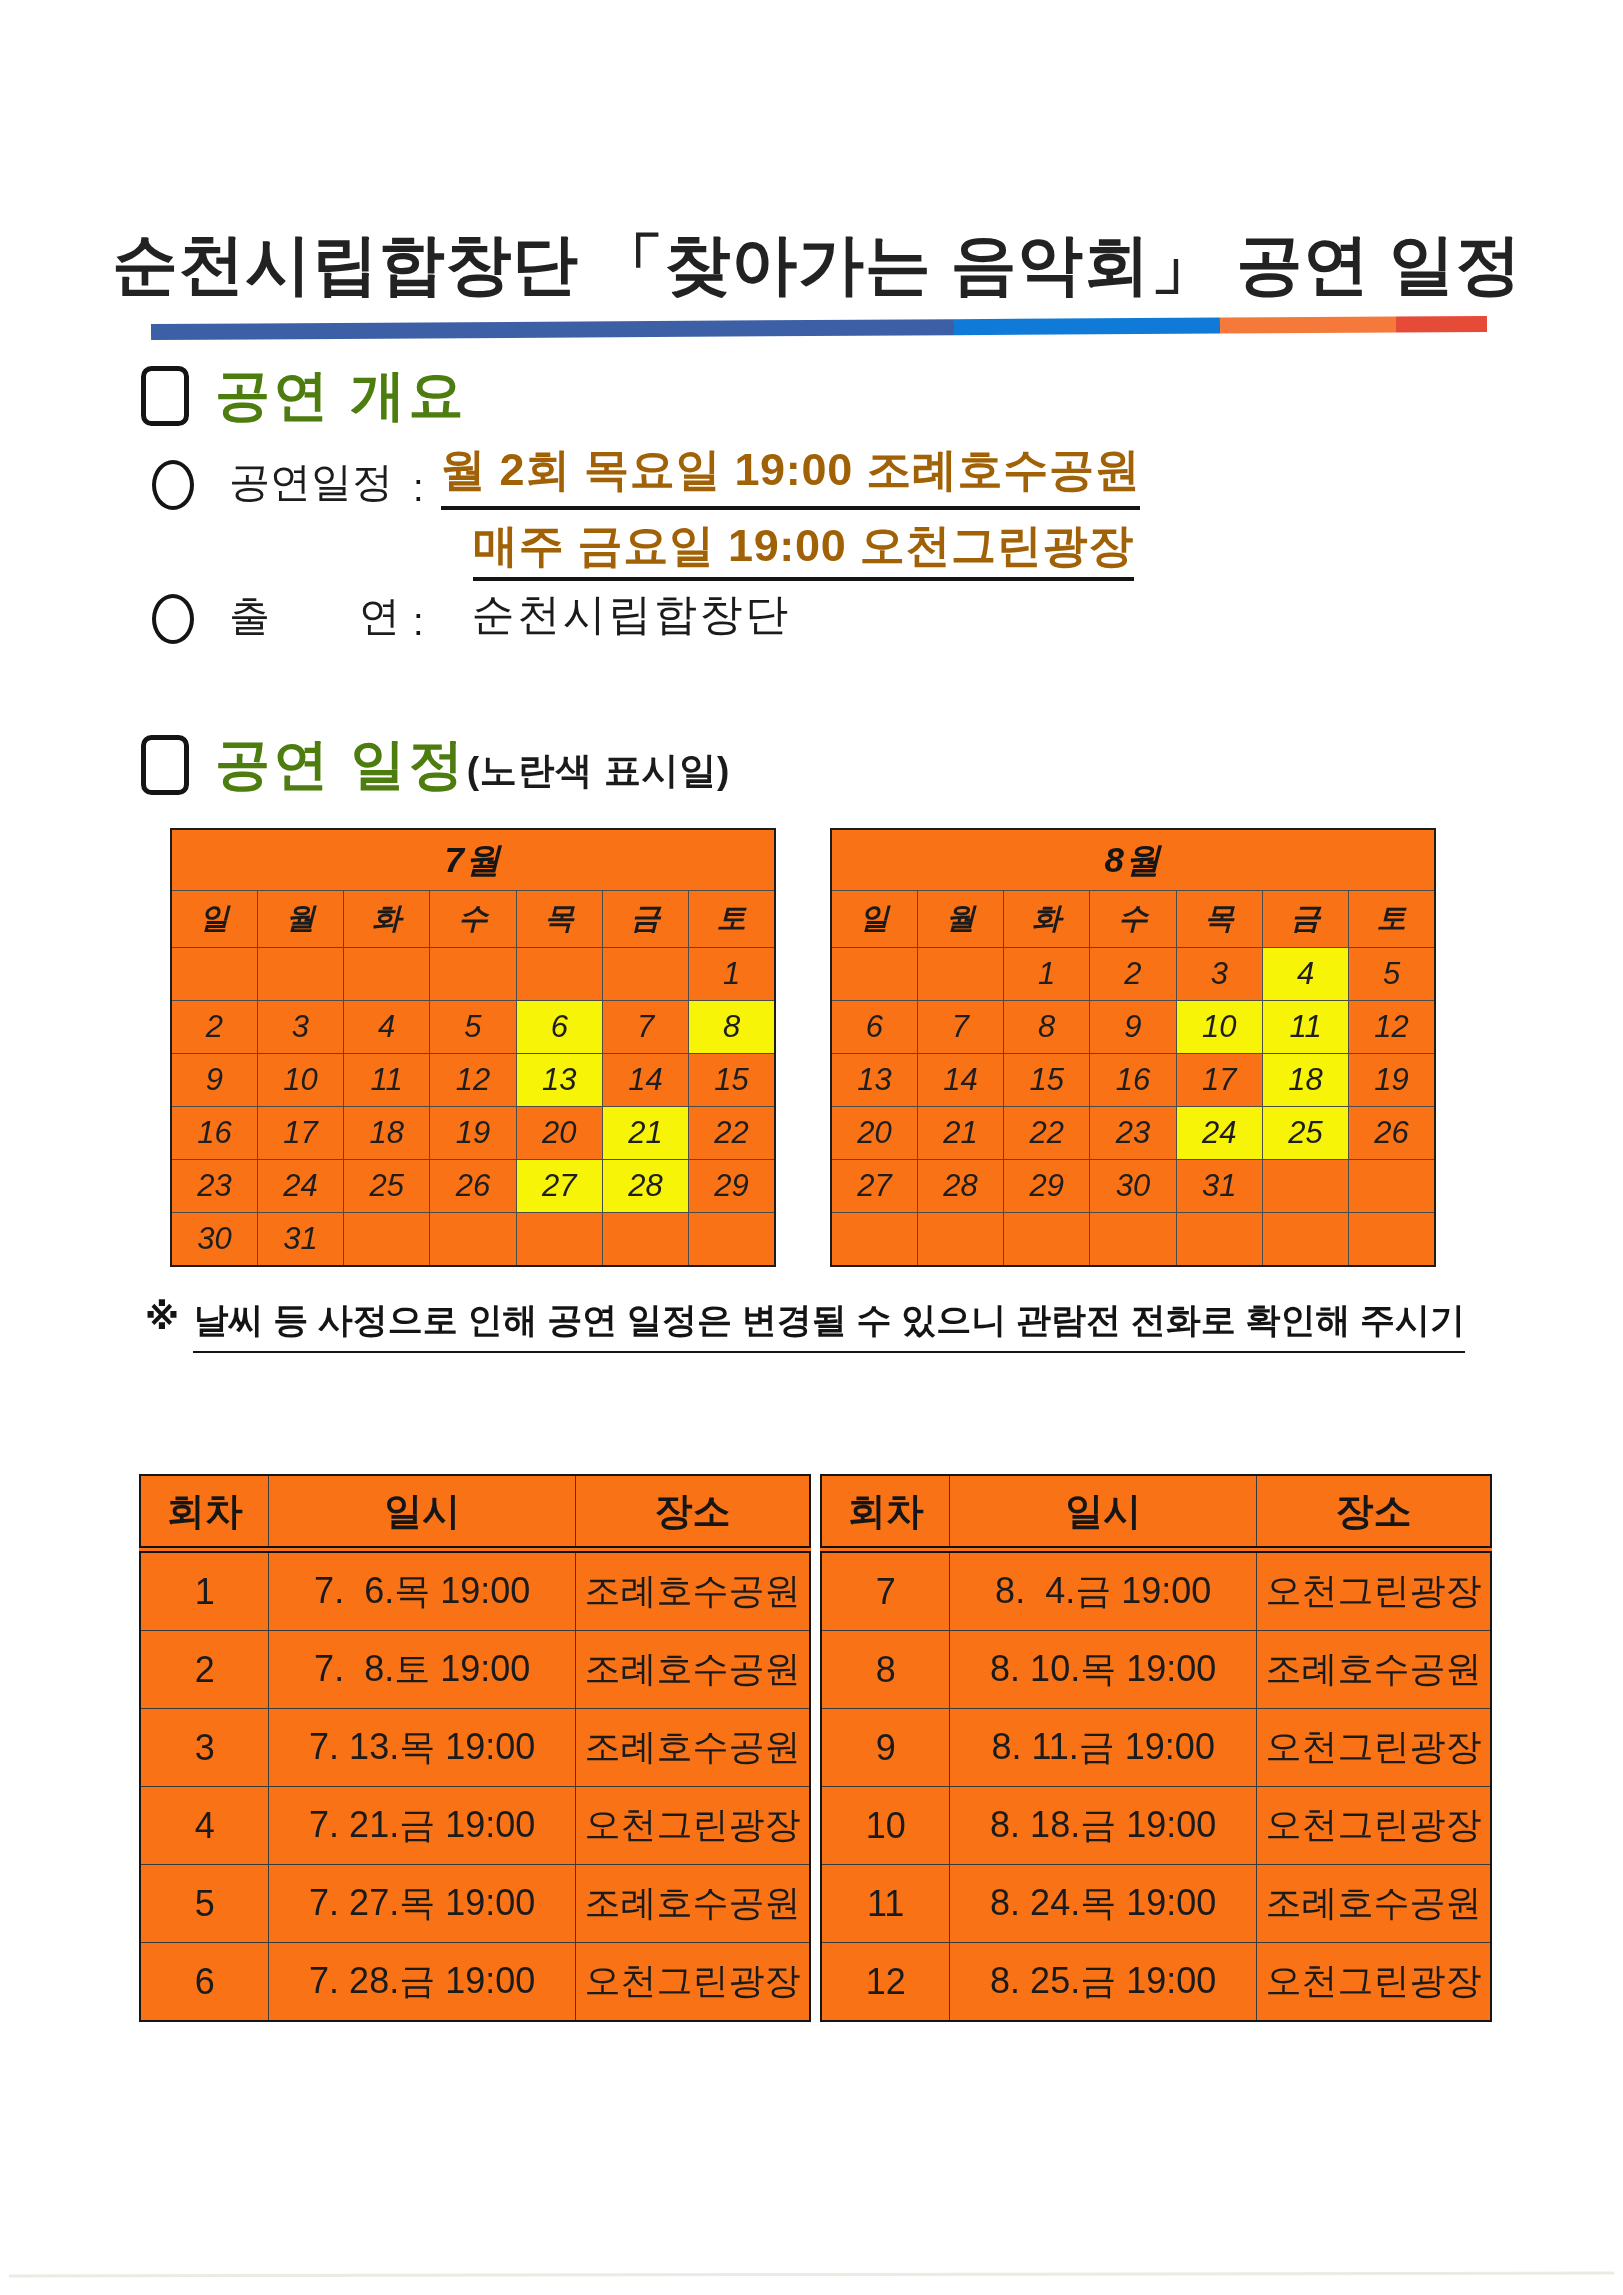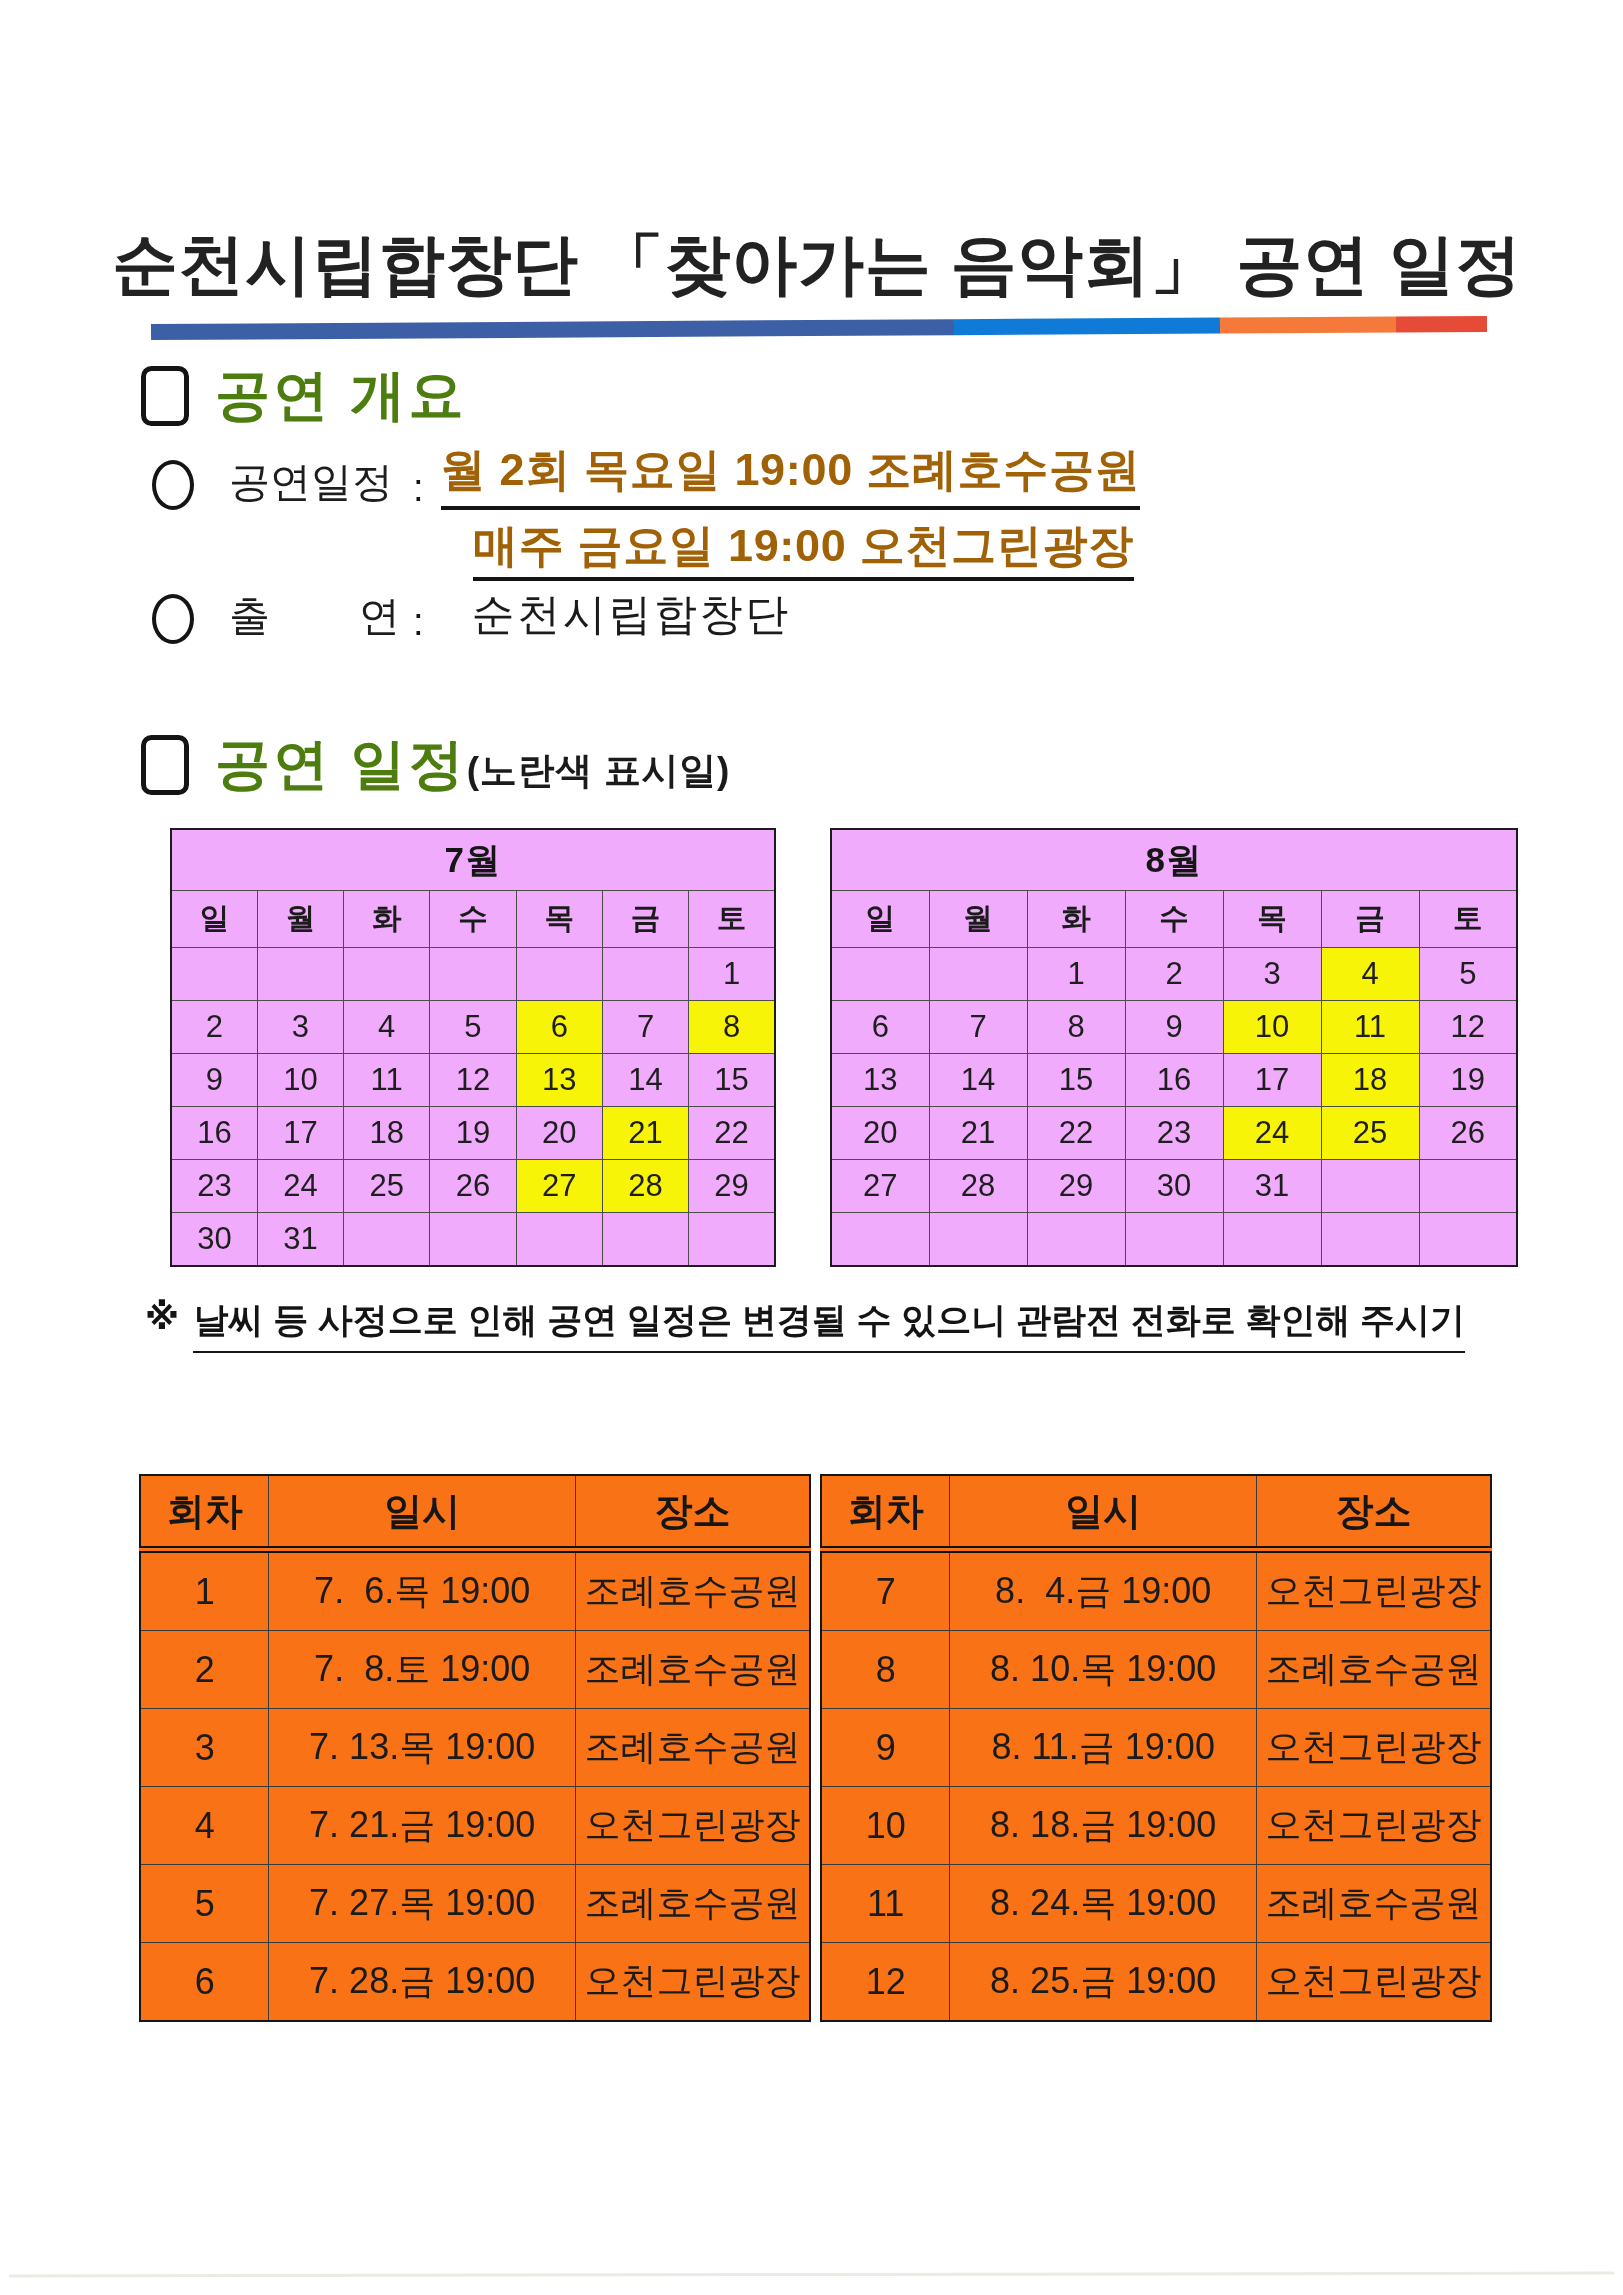--- a/index.html
+++ b/index.html
@@ -35,22 +35,22 @@
   .val{font-size:45px;font-weight:800;letter-spacing:0.7px;white-space:pre;color:#a16207;
        border-bottom:4.6px solid #141414;padding-bottom:5.9px;}
   .ov-1{left:152px;top:440px;}
   .ov-2{position:absolute;left:473px;top:516px;}
   .ov-3{left:152px;top:586px;}
   .castval{font-size:43px;font-weight:400;letter-spacing:2.6px;color:#1b1b1b;white-space:pre;margin-left:31px;}
 
   
   .calwrap{position:absolute;top:828px;}
   .cal-july{left:170px;width:606px;}
-  .cal-august{left:830px;width:688px;}
-  table.cal{width:100%;border-collapse:collapse;table-layout:fixed;border:2.6px solid #1c1c1c;background:#f0abfc;}
+  .cal-august{left:830px;width:606px;}
+  table.cal{width:100%;border-collapse:collapse;table-layout:fixed;border:2.6px solid #1c1c1c;background:#f97316;font-style:italic;}
   .cal th,.cal td{border:1.3px solid #4c4c4c;text-align:center;padding:0;}
   .cal .cal-title{height:60px;font-size:35px;font-weight:700;letter-spacing:1.3px;color:#161616;}
   .cal .cal-dow{height:56px;font-size:29.5px;font-weight:700;color:#1b1b1b;}
   .cal td{height:52px;font-size:31px;font-weight:500;color:#1e1e1e;}
   .red{color:var(--wk,#e8403a);}
   .hl{background:var(--hl,#f8f407);}
 
   
   .note{position:absolute;display:flex;align-items:flex-start;}
   .note-marker{font-size:35px;font-weight:800;margin-right:14.4px;color:#141414;}

